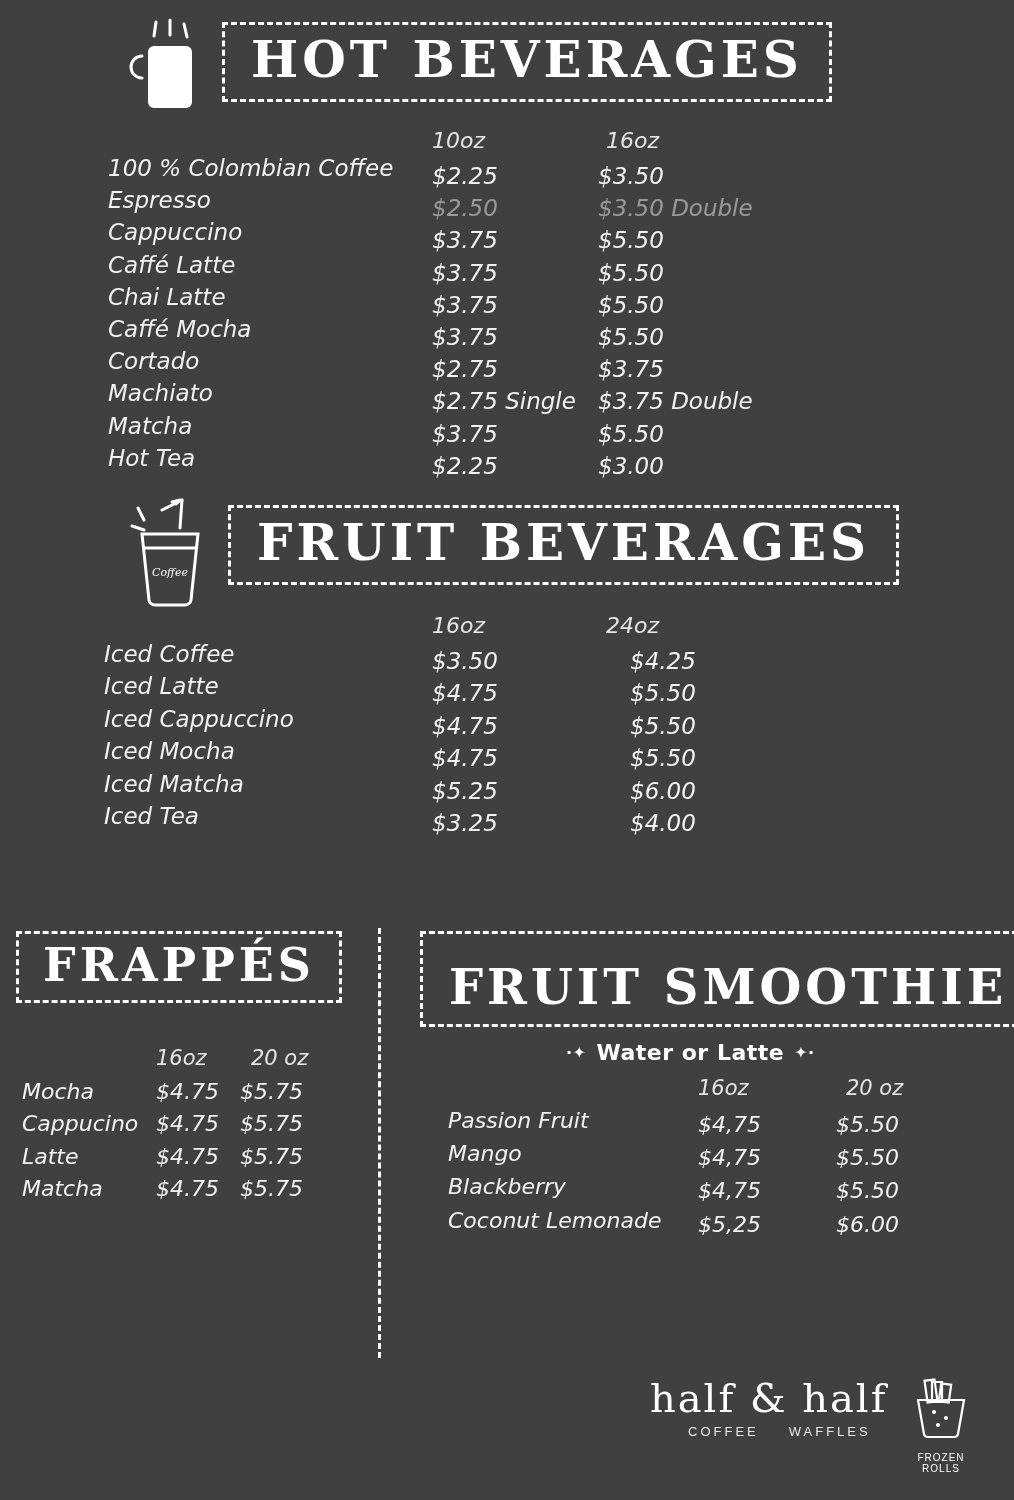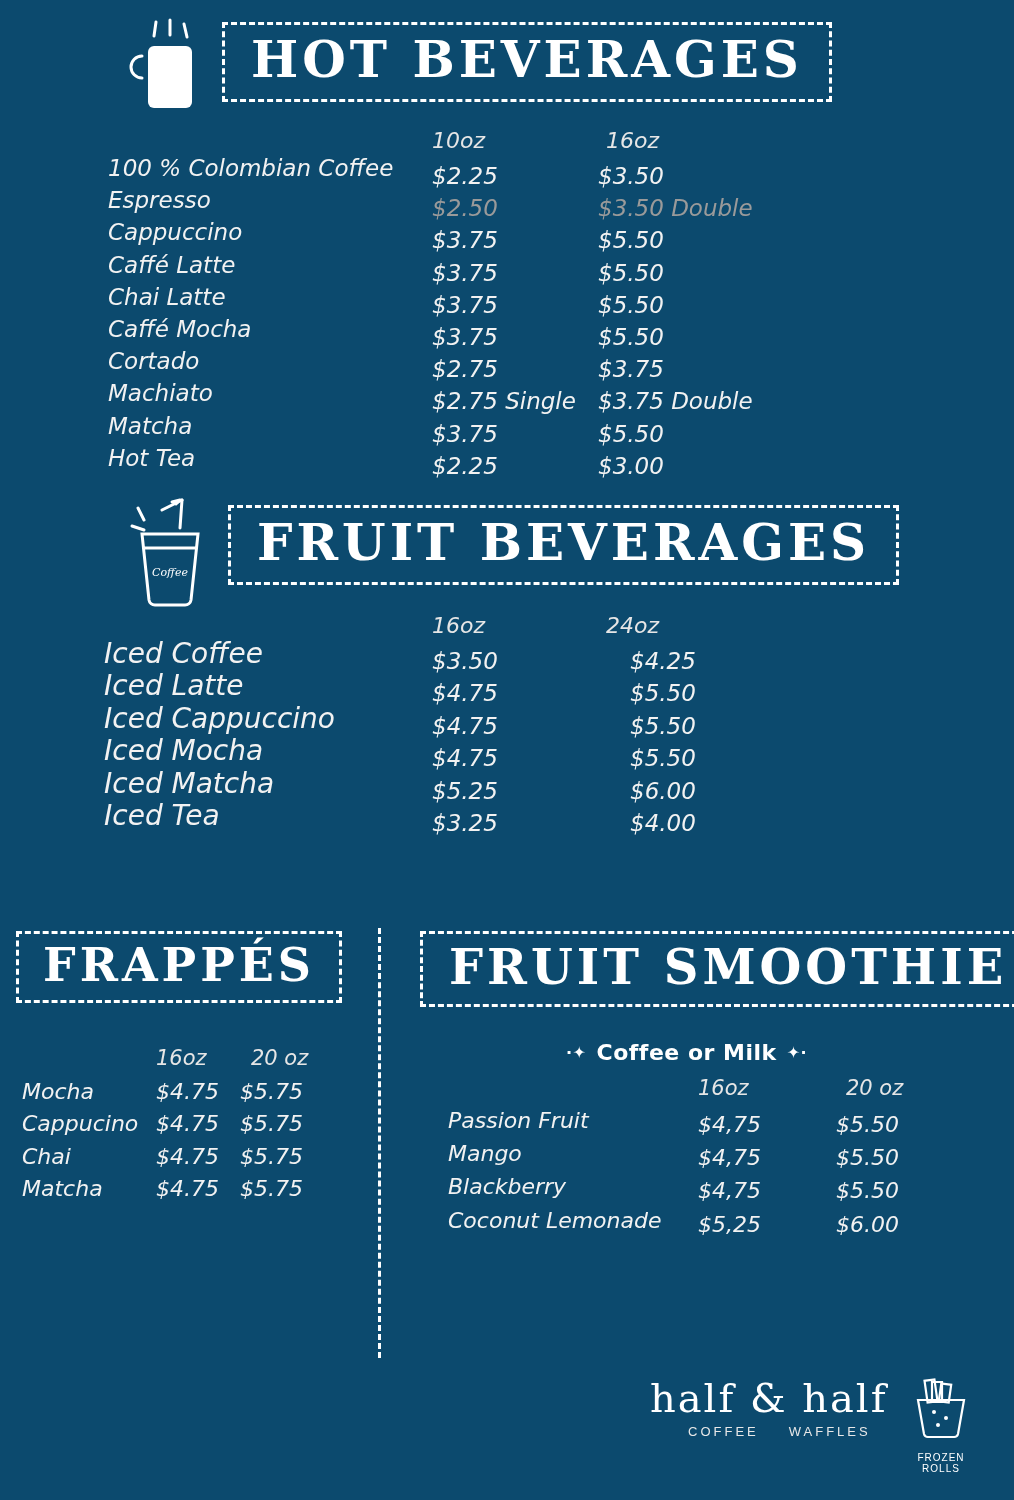--- a/index.html
+++ b/index.html
@@ -13,21 +13,21 @@
     position: relative;
     overflow: hidden;
     font-family: "DejaVu Sans", sans-serif;
     color: #fff;
   }
 
   .page {
     position: relative;
     width: 1014px;
     height: 1500px;
-    background: #0c4a6e;
+    background: #404040;
   }
 
   
   .section-head {
     position: absolute;
     display: flex;
     align-items: center;
   }
   .head-box {
     border: 3px dashed #ffffff;
@@ -205,21 +205,21 @@
       <div class="head-title" style="font-size:50px;">FRUIT BEVERAGES</div>
     </div>
   </div>
 
   <div class="col-headers" style="left:432px; top:613px; font-size:22px;">
     <span>16oz</span>
     <span style="display:inline-block; width:107px;"></span>
     <span>24oz</span>
   </div>
 
-  <div class="items" style="left:104px; top:638px; font-size:28px; line-height:32.4px;">
+  <div class="items" style="left:104px; top:638px; font-size:23px; line-height:32.4px;">
     <div>Iced Coffee</div>
     <div>Iced Latte</div>
     <div>Iced Cappuccino</div>
     <div>Iced Mocha</div>
     <div>Iced Matcha</div>
     <div>Iced Tea</div>
   </div>
 
   <div class="prices" style="left:432px; top:645px; font-size:23px; line-height:32.4px;">
     <div>$3.50</div>
@@ -249,47 +249,47 @@
 
   <div class="col-headers" style="left:156px; top:1046px; font-size:21px;">
     <span>16oz</span>
     <span style="display:inline-block; width:31px;"></span>
     <span>20 oz</span>
   </div>
 
   <div class="items" style="left:22px; top:1076px; font-size:22px; line-height:32.4px;">
     <div>Mocha</div>
     <div>Cappucino</div>
-    <div>Chai</div>
+    <div>Latte</div>
     <div>Matcha</div>
   </div>
 
   <div class="prices" style="left:156px; top:1076px; font-size:22px; line-height:32.4px;">
     <div>$4.75</div>
     <div>$4.75</div>
     <div>$4.75</div>
     <div>$4.75</div>
   </div>
 
   <div class="prices" style="left:240px; top:1076px; font-size:22px; line-height:32.4px;">
     <div>$5.75</div>
     <div>$5.75</div>
     <div>$5.75</div>
     <div>$5.75</div>
   </div>
 
   <div class="section-head" style="left:420px; top:931px;">
     <div class="head-box" style="padding:9px 26px 13px 26px;">
-      <div class="head-title" style="font-size:48px;">FRUIT SMOOTHIE</div>
+      <div class="head-title" style="font-size:48px;margin-top:20px;">FRUIT SMOOTHIE</div>
     </div>
   </div>
 
   <div class="water-milk" style="left:566px; top:1040px; font-size:22px; display:flex; align-items:center; gap:10px;">
     <span style="font-size:16px;">·✦</span>
-    <span>Coffee or Milk</span>
+    <span>Water or Latte</span>
     <span style="font-size:16px;">✦·</span>
   </div>
 
   <div class="col-headers" style="left:698px; top:1076px; font-size:21px;">
     <span>16oz</span>
     <span style="display:inline-block; width:84px;"></span>
     <span>20 oz</span>
   </div>
 
   <div class="items" style="left:448px; top:1104px; font-size:22px; line-height:33.2px;">

